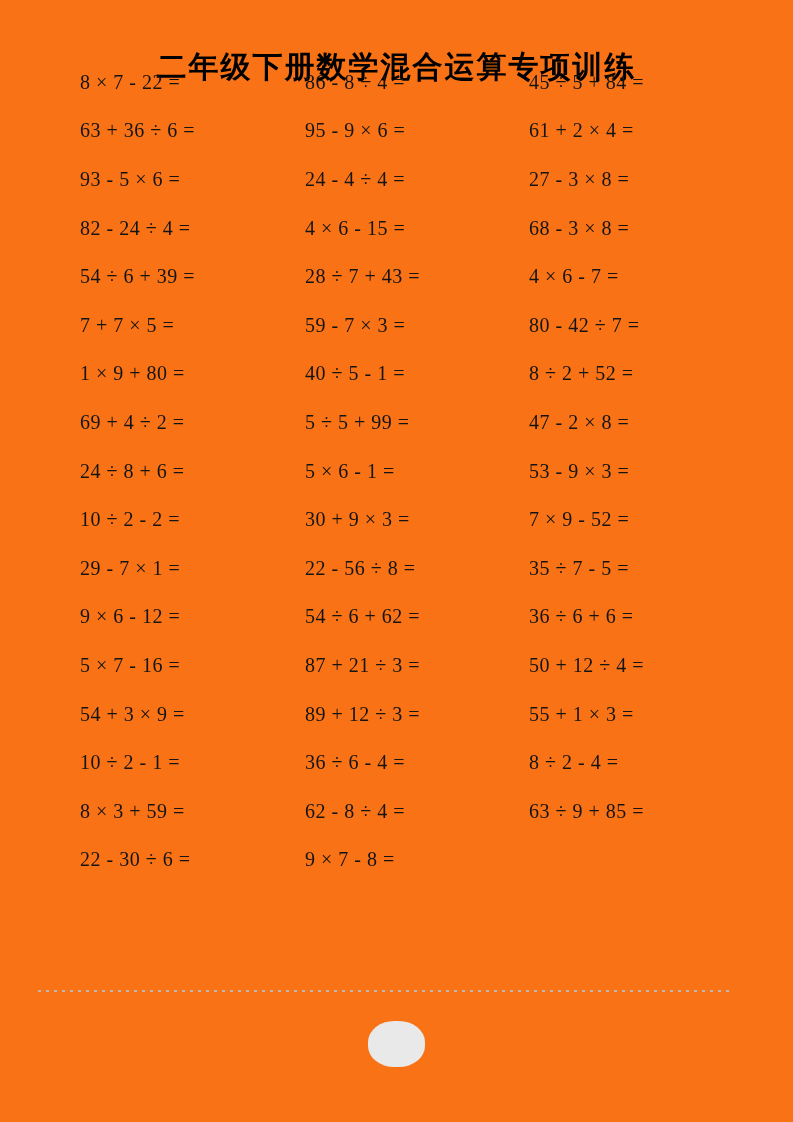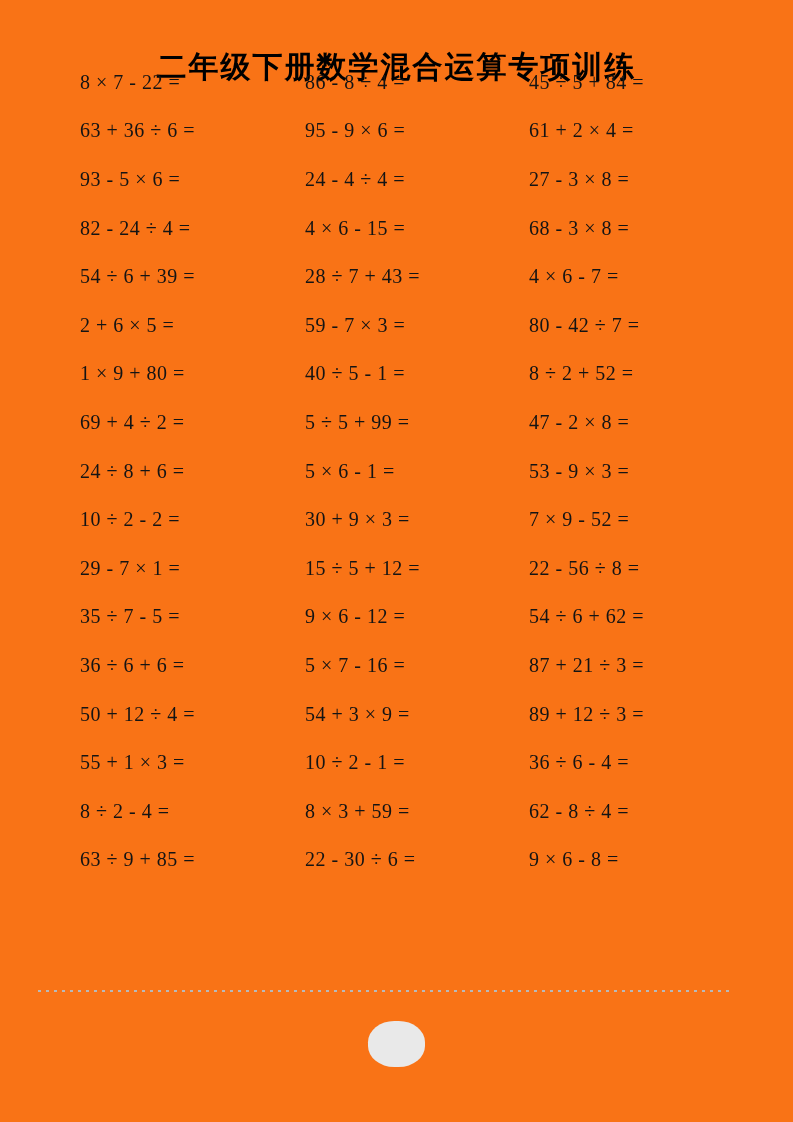--- a/index.html
+++ b/index.html
@@ -80,52 +80,51 @@
       <div class="problem">61 + 2 × 4 =</div>
       <div class="problem">93 - 5 × 6 =</div>
       <div class="problem">24 - 4 ÷ 4 =</div>
       <div class="problem">27 - 3 × 8 =</div>
       <div class="problem">82 - 24 ÷ 4 =</div>
       <div class="problem">4 × 6 - 15 =</div>
       <div class="problem">68 - 3 × 8 =</div>
       <div class="problem">54 ÷ 6 + 39 =</div>
       <div class="problem">28 ÷ 7 + 43 =</div>
       <div class="problem">4 × 6 - 7 =</div>
-      <div class="problem">2 + 6 × 5 =</div>
+      <div class="problem">7 + 7 × 5 =</div>
       <div class="problem">59 - 7 × 3 =</div>
       <div class="problem">80 - 42 ÷ 7 =</div>
       <div class="problem">1 × 9 + 80 =</div>
       <div class="problem">40 ÷ 5 - 1 =</div>
       <div class="problem">8 ÷ 2 + 52 =</div>
       <div class="problem">69 + 4 ÷ 2 =</div>
       <div class="problem">5 ÷ 5 + 99 =</div>
       <div class="problem">47 - 2 × 8 =</div>
       <div class="problem">24 ÷ 8 + 6 =</div>
       <div class="problem">5 × 6 - 1 =</div>
       <div class="problem">53 - 9 × 3 =</div>
       <div class="problem">10 ÷ 2 - 2 =</div>
       <div class="problem">30 + 9 × 3 =</div>
       <div class="problem">7 × 9 - 52 =</div>
       <div class="problem">29 - 7 × 1 =</div>
-      <div class="problem">15 ÷ 5 + 12 =</div>
       <div class="problem">22 - 56 ÷ 8 =</div>
       <div class="problem">35 ÷ 7 - 5 =</div>
       <div class="problem">9 × 6 - 12 =</div>
       <div class="problem">54 ÷ 6 + 62 =</div>
       <div class="problem">36 ÷ 6 + 6 =</div>
       <div class="problem">5 × 7 - 16 =</div>
       <div class="problem">87 + 21 ÷ 3 =</div>
       <div class="problem">50 + 12 ÷ 4 =</div>
       <div class="problem">54 + 3 × 9 =</div>
       <div class="problem">89 + 12 ÷ 3 =</div>
       <div class="problem">55 + 1 × 3 =</div>
       <div class="problem">10 ÷ 2 - 1 =</div>
       <div class="problem">36 ÷ 6 - 4 =</div>
       <div class="problem">8 ÷ 2 - 4 =</div>
       <div class="problem">8 × 3 + 59 =</div>
       <div class="problem">62 - 8 ÷ 4 =</div>
       <div class="problem">63 ÷ 9 + 85 =</div>
       <div class="problem">22 - 30 ÷ 6 =</div>
-      <div class="problem">9 × 6 - 8 =</div>
+      <div class="problem">9 × 7 - 8 =</div>
     </div>
   <div class="dotted-divider"></div>
   <div class="page-marker-blob"></div>
 </div>
 
 </body></html>

